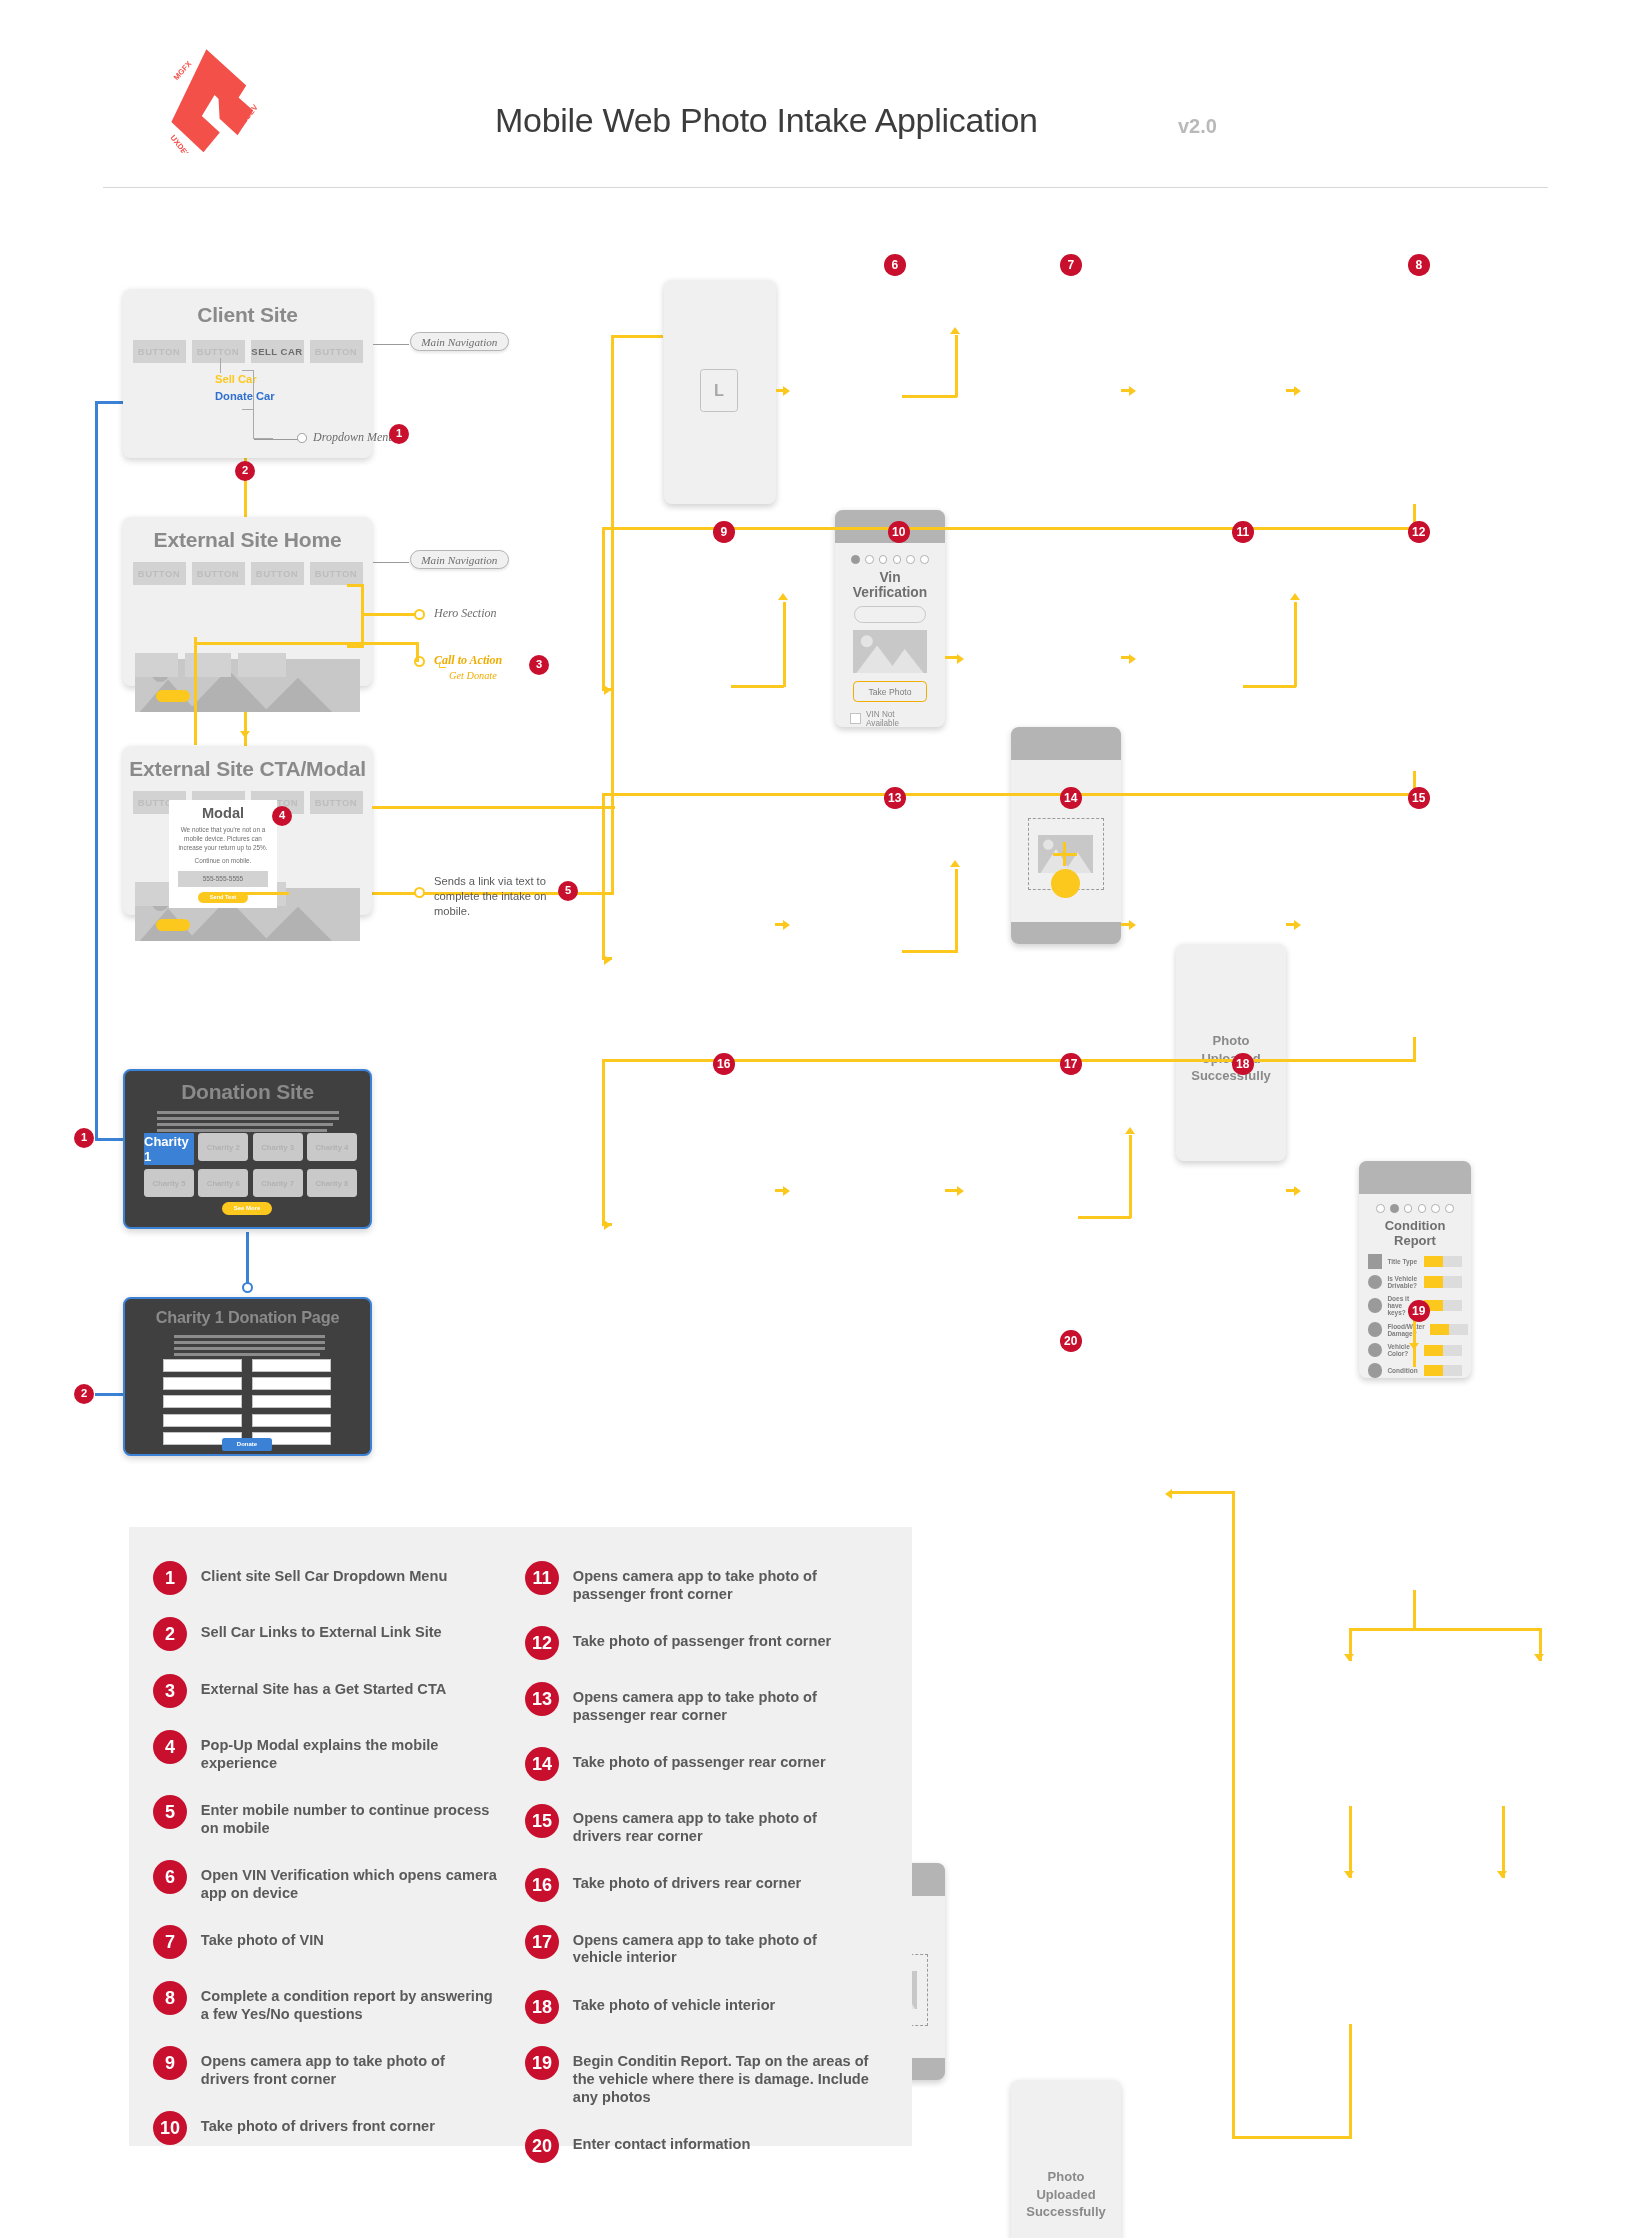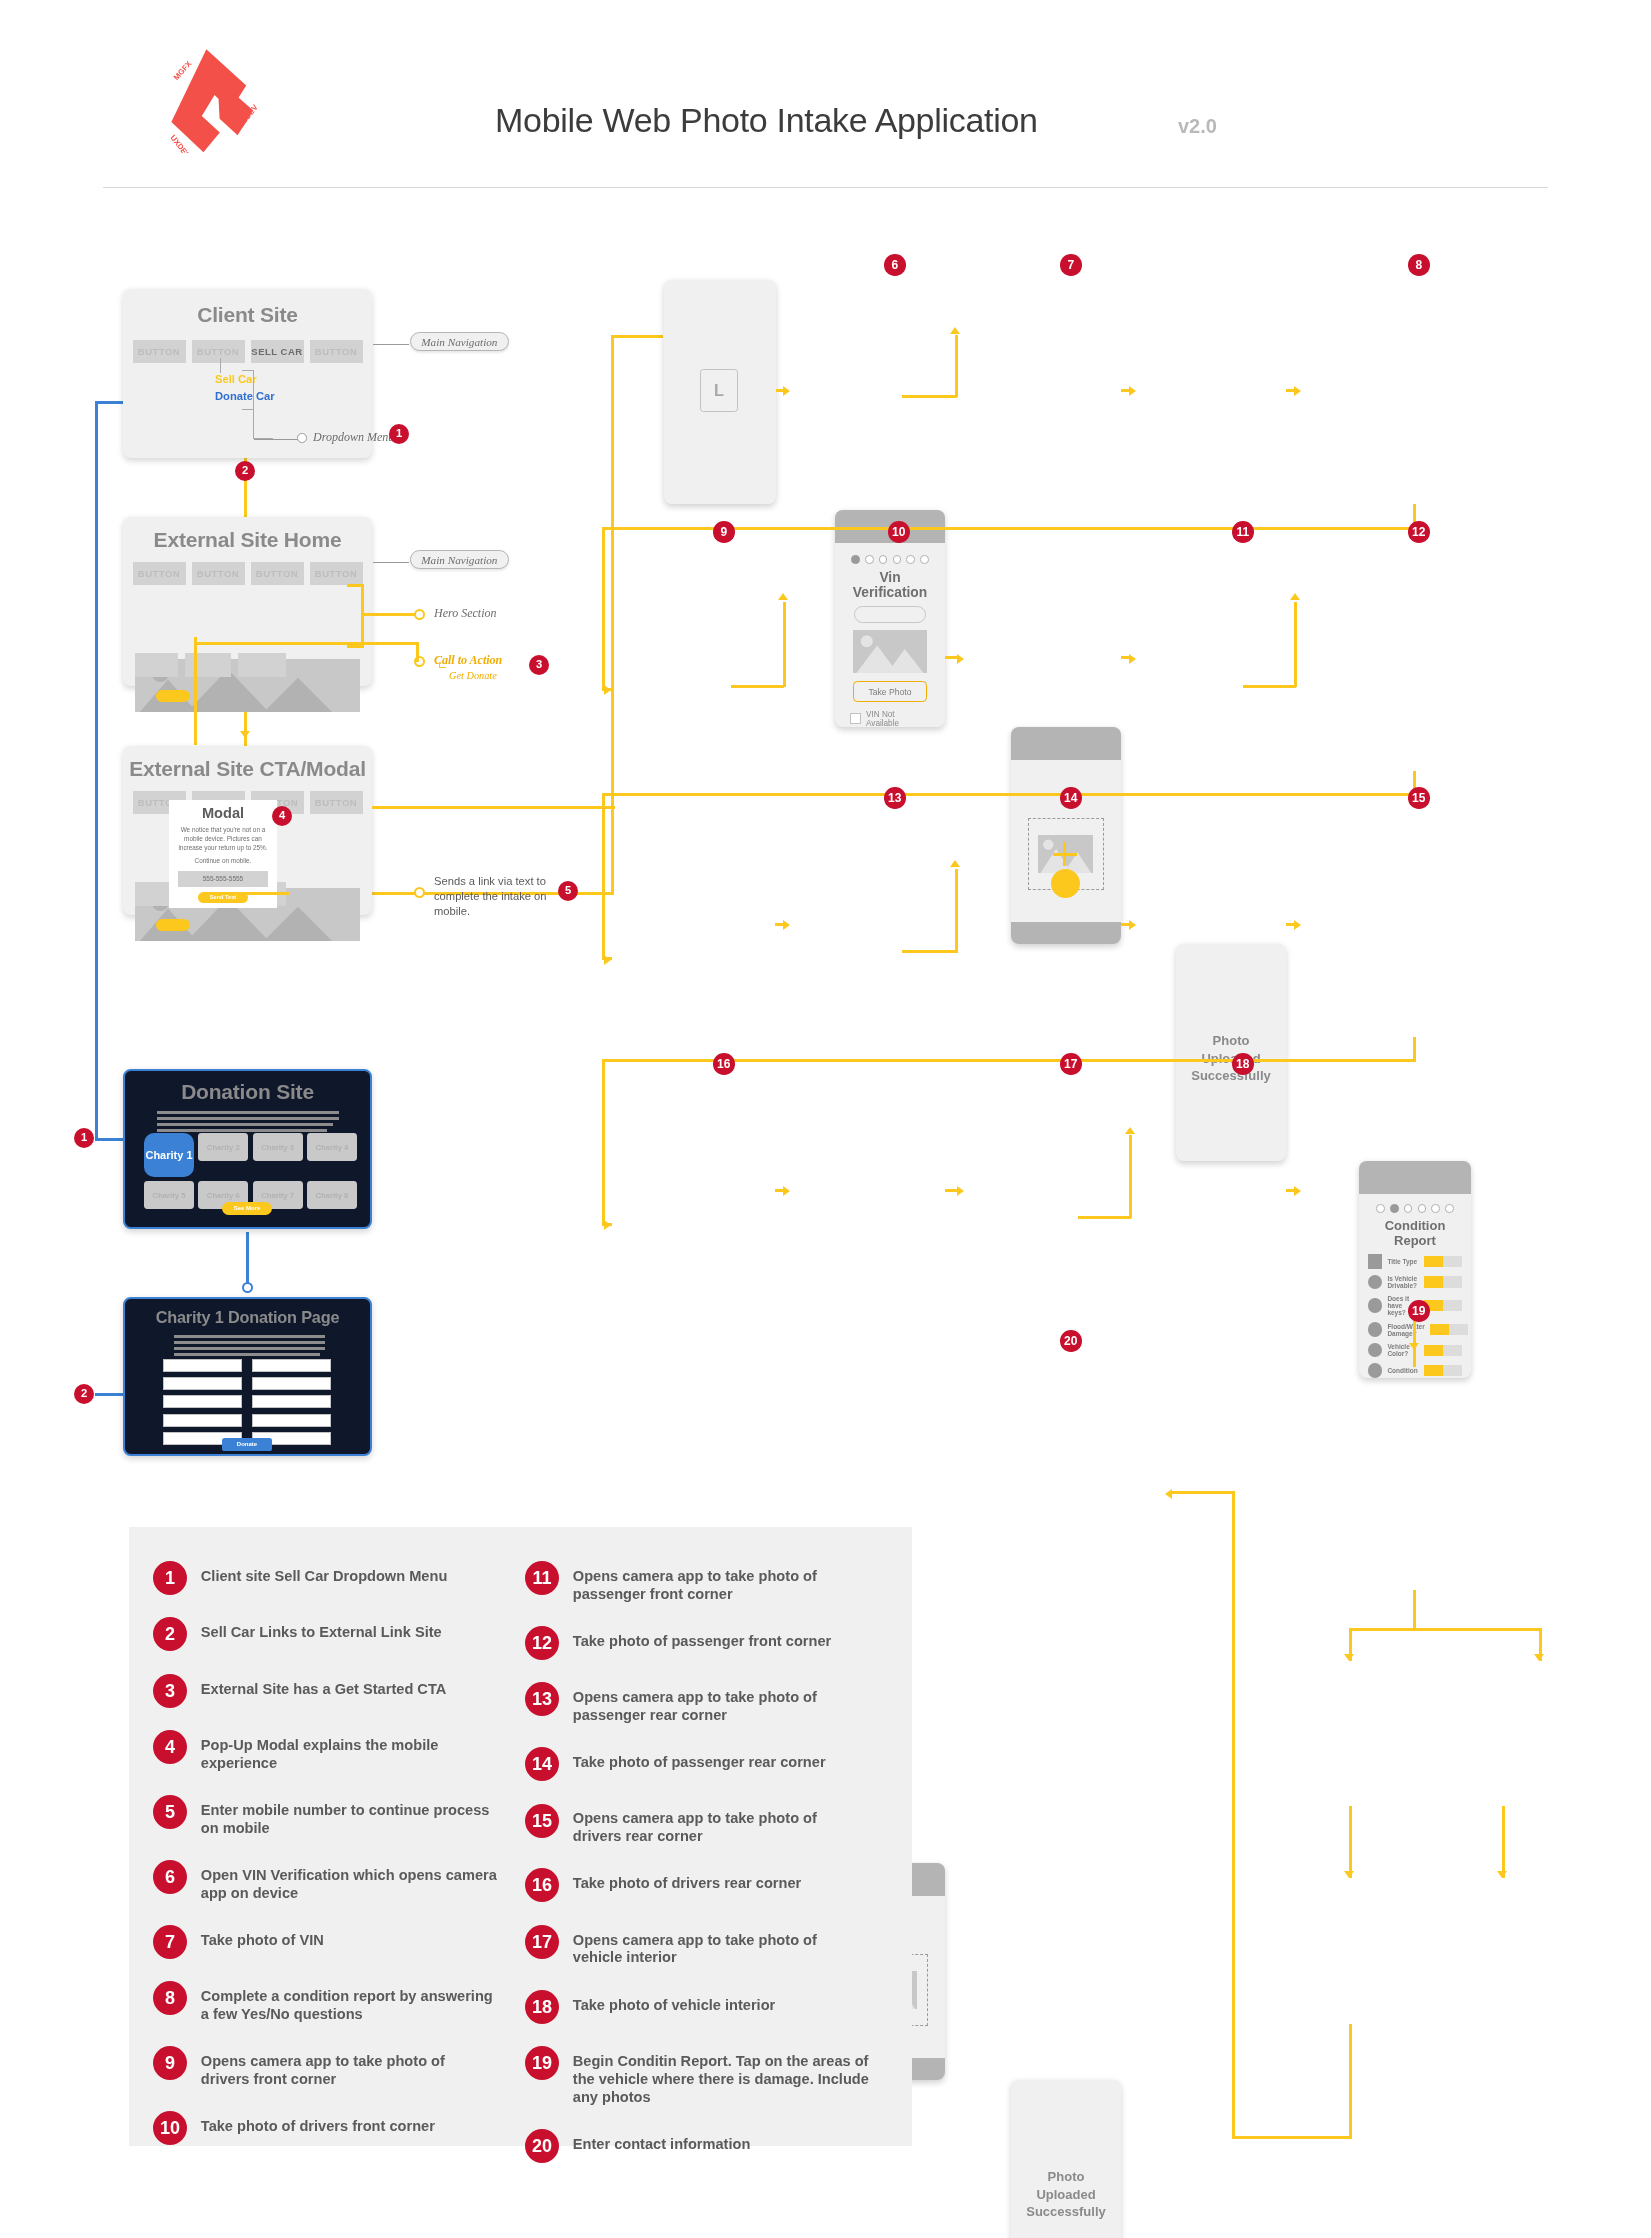--- a/index.html
+++ b/index.html
@@ -23,21 +23,21 @@
   }
   
   #logo { left:151px; top:41px; width:125px; height:112px; }
   #logo svg { display:block; }
 
   
   .wf-box {
     background:#f0f0f0; border-radius:7.7px;
     box-shadow:0 2.6px 6px rgba(0,0,0,.16);
   }
-  .wf-box.sel { border:2.6px solid #3b82d6; background:#0f172a; }
+  .wf-box.sel { border:2.6px solid #3b82d6; background:#404040; }
   .wf-title {
     text-align:center; font-size:21px; font-weight:bold; color:#8a8a8a;
     letter-spacing:-0.2px;
   }
   .nav-row { display:flex; gap:6px; justify-content:center; }
   .nav-btn {
     background:#d2d2d2; color:#bdbdbd; font-size:9.5px; font-weight:bold;
     letter-spacing:0.5px; padding:6px 0; width:53px; text-align:center;
   }
   .nav-btn.active { color:#6c6c6c; }
@@ -304,21 +304,21 @@
 
   <div class="abs wf-box sel" style="left:123px;top:1069px;width:249px;height:160px;">
     <div class="wf-title" style="margin-top:8.6px;">Donation Site</div>
     <div class="abs" style="left:32px;top:40px;width:182px;">
       <div style="height:2.6px;background:#8c8c8c;margin-bottom:3.4px;"></div>
       <div style="height:2.6px;background:#8c8c8c;margin-bottom:3.4px;"></div>
       <div style="height:2.6px;background:#8c8c8c;margin-bottom:3.4px;width:176px;"></div>
       <div style="height:2.6px;background:#8c8c8c;width:170px;"></div>
     </div>
     <div class="abs" style="left:19px;top:62px;display:grid;grid-template-columns:repeat(4,50px);gap:4.3px;">
-      <div style="background:#3b82d6;border-radius:10px;height:44px;display:flex;align-items:center;justify-content:center;font-size:11px;font-weight:bold;color:#fff;">Charity 1</div>
+      <div style="background:#3b82d6;border-radius:1px;height:32px;display:flex;align-items:center;justify-content:center;font-size:13px;font-weight:bold;color:#fff;">Charity 1</div>
       <div style="background:#c9c9c9;border-radius:3.4px;height:28px;display:flex;align-items:center;justify-content:center;font-size:7.7px;font-weight:bold;color:#b2b2b2;">Charity 2</div>
       <div style="background:#c9c9c9;border-radius:3.4px;height:28px;display:flex;align-items:center;justify-content:center;font-size:7.7px;font-weight:bold;color:#b2b2b2;">Charity 3</div>
       <div style="background:#c9c9c9;border-radius:3.4px;height:28px;display:flex;align-items:center;justify-content:center;font-size:7.7px;font-weight:bold;color:#b2b2b2;">Charity 4</div>
       <div style="background:#c9c9c9;border-radius:3.4px;height:28px;display:flex;align-items:center;justify-content:center;font-size:7.7px;font-weight:bold;color:#b2b2b2;">Charity 5</div>
       <div style="background:#c9c9c9;border-radius:3.4px;height:28px;display:flex;align-items:center;justify-content:center;font-size:7.7px;font-weight:bold;color:#b2b2b2;">Charity 6</div>
       <div style="background:#c9c9c9;border-radius:3.4px;height:28px;display:flex;align-items:center;justify-content:center;font-size:7.7px;font-weight:bold;color:#b2b2b2;">Charity 7</div>
       <div style="background:#c9c9c9;border-radius:3.4px;height:28px;display:flex;align-items:center;justify-content:center;font-size:7.7px;font-weight:bold;color:#b2b2b2;">Charity 8</div>
     </div>
     <div class="abs" style="left:97px;top:131px;width:50px;background:#fcc81e;border-radius:7.7px;text-align:center;font-size:6px;color:#fff;font-weight:bold;padding:3.4px 0;">See More</div>
   </div>

